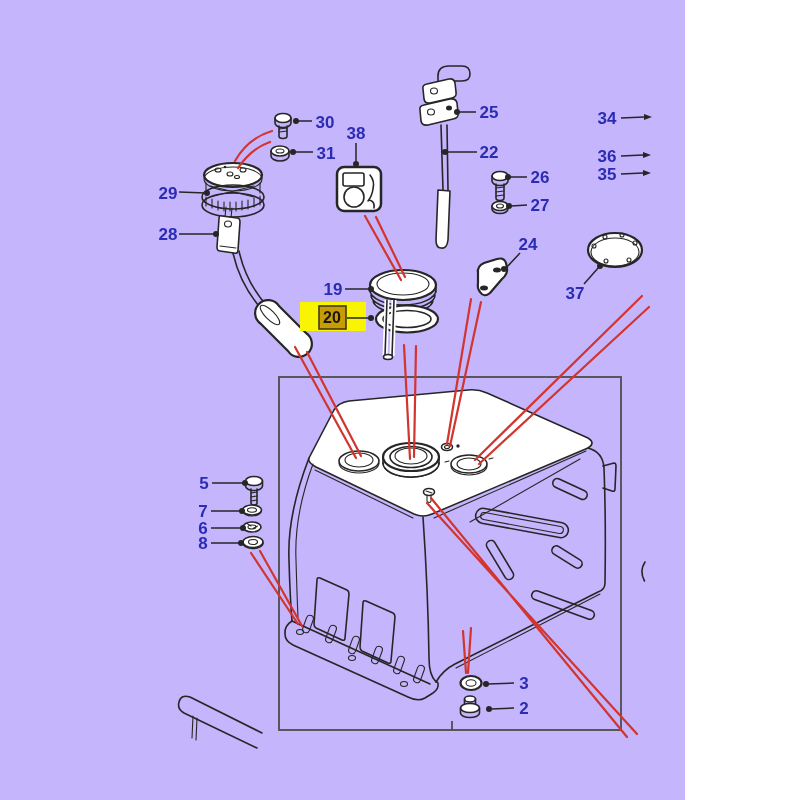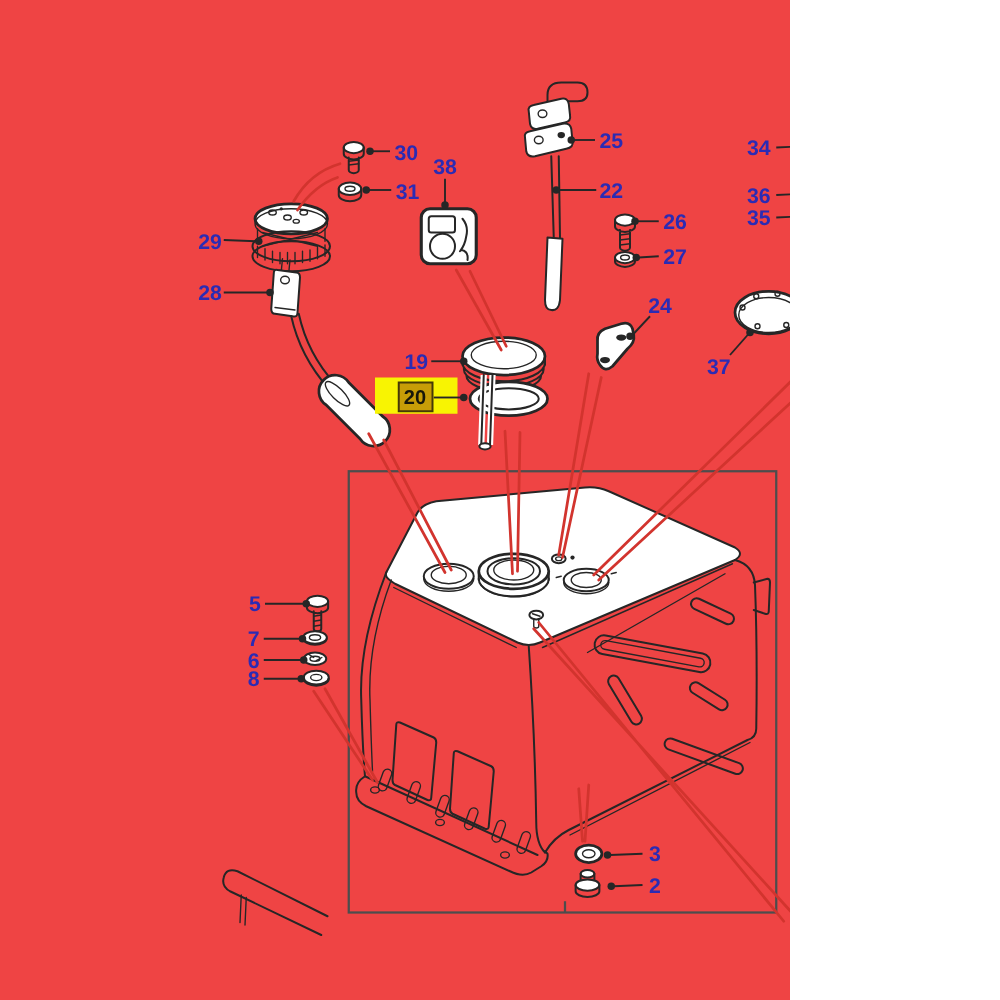--- a/index.html
+++ b/index.html
@@ -4,21 +4,21 @@
 <style>
   :root{
     --label-color:#2b2bb4;
     --highlight-color:#f8f402;
     --highlight-box-color:#c79d07;
     --red-line-color:#d2342e;
     --ink-color:#262626;
     --box-border-color:#4d4d4d;
   }
   html,body{margin:0;padding:0;background:#fff;}
-  .stage{position:relative;width:632px;height:800px;background:#ef4444;overflow:hidden;}
+  .stage{position:relative;width:685px;height:800px;background:#c4b5fd;overflow:hidden;}
   svg{position:absolute;left:0;top:0;}
   .ink{stroke:var(--ink-color);fill:none;stroke-width:1.6;stroke-linecap:round;stroke-linejoin:round;}
   .inkw{stroke:var(--ink-color);fill:#ffffff;stroke-width:1.6;stroke-linecap:round;stroke-linejoin:round;}
   .b2{stroke-width:2.2;}
   .b25{stroke-width:2.5;}
   .thin{stroke-width:1.1;}
   .red{stroke:var(--red-line-color);fill:none;stroke-width:2.2;stroke-linecap:round;}
   .leader{stroke:var(--ink-color);stroke-width:1.5;fill:none;}
   .dot{fill:var(--ink-color);stroke:none;}
   .arrow{fill:var(--ink-color);stroke:none;}

